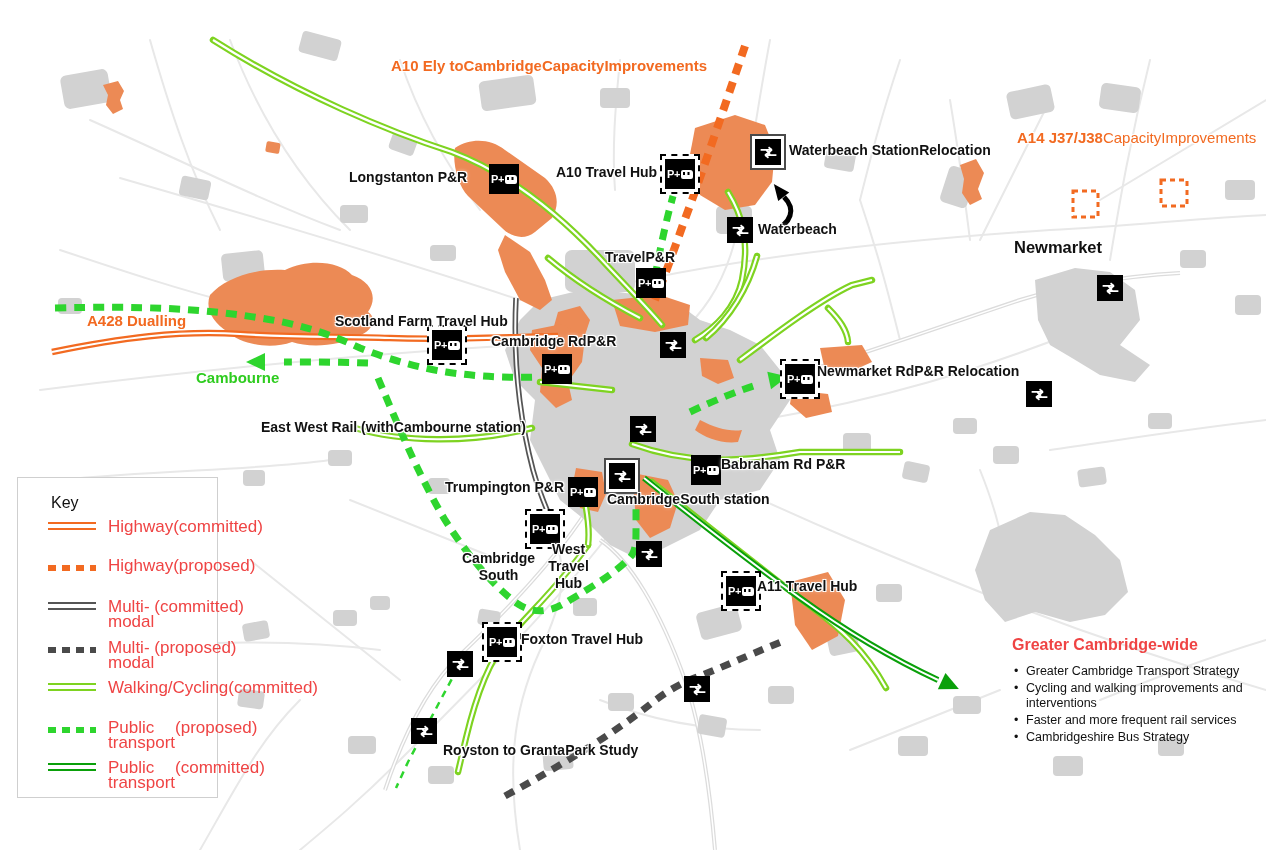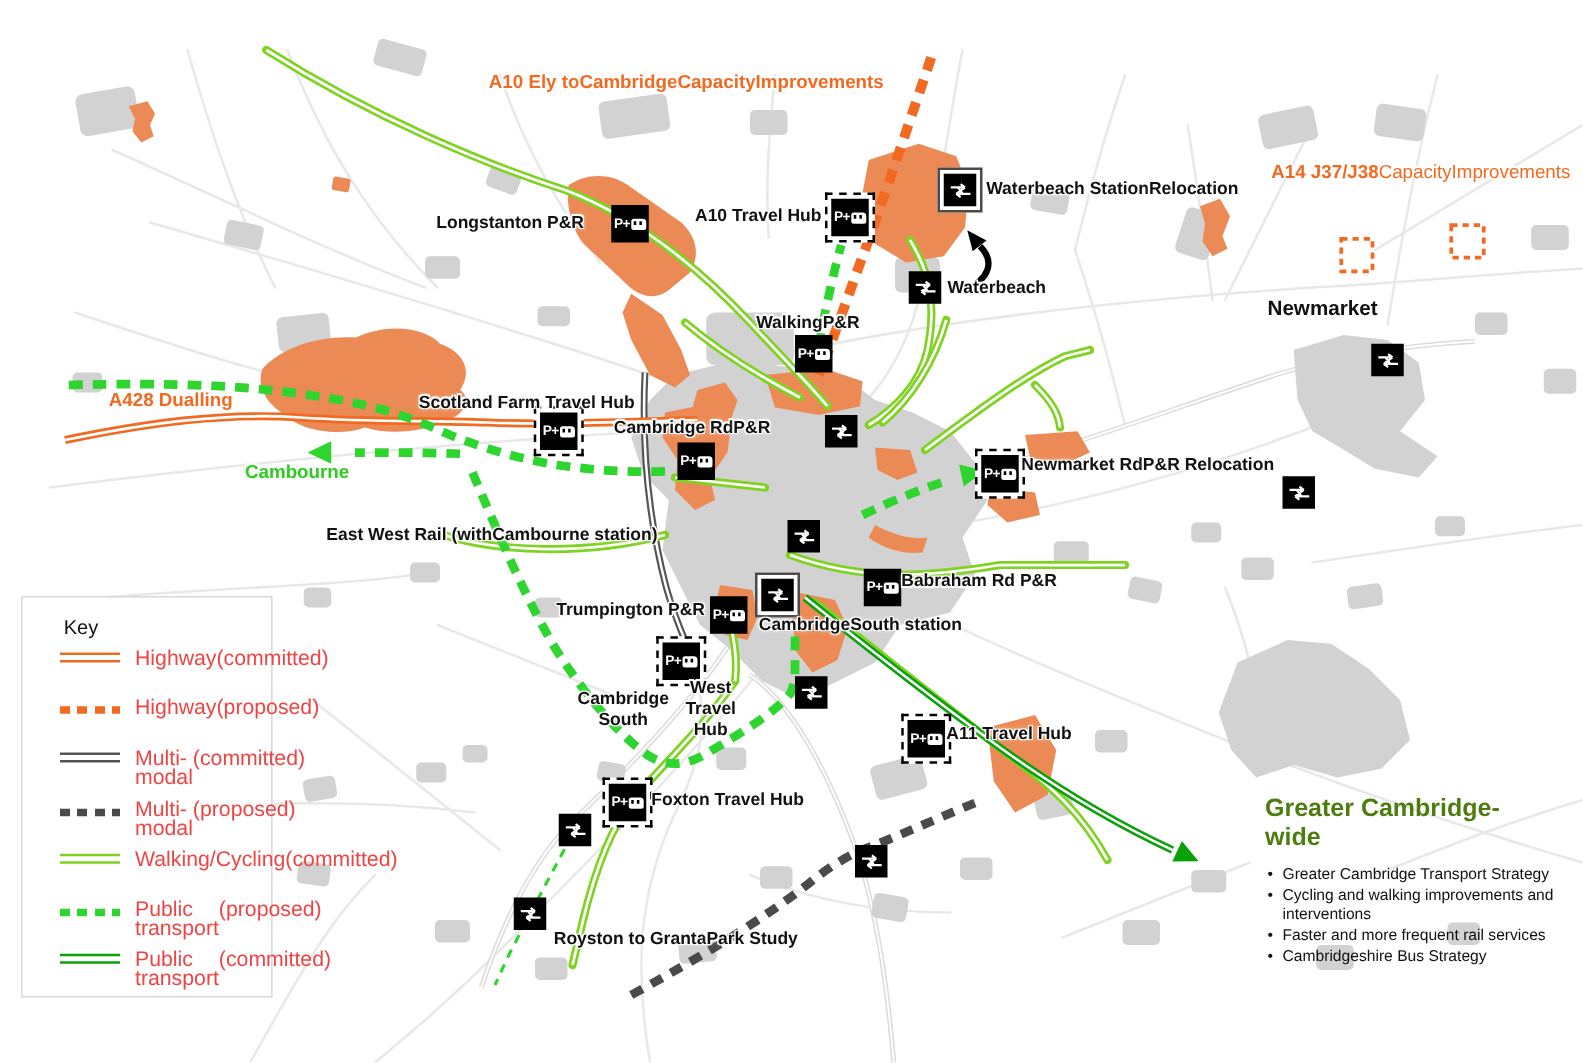--- a/index.html
+++ b/index.html
@@ -61,21 +61,21 @@
   .sw.mg{border-color:var(--mgray)}
   .sw.lg{border-color:var(--lgreen)}
   .sw.gn{border-color:var(--dgreen)}
   .sw.d-or{background:repeating-linear-gradient(90deg,var(--orange) 0 8px,transparent 8px 14px)}
   .sw.d-mg{background:repeating-linear-gradient(90deg,#4A4A4A 0 8px,transparent 8px 14px)}
   .sw.d-gn{background:repeating-linear-gradient(90deg,var(--pgreen) 0 8px,transparent 8px 14px)}
   .ktext{font-size:17px;line-height:14.5px;color:#ef4444;display:flex;flex-direction:row;margin-top:-2px}
 
   
   .notes{position:absolute;left:1012px;top:636px;width:232px}
-  .notes-title{font-weight:bold;font-size:20px;color:#4d7c0f;margin-bottom:10px}
+  .notes-title{font-weight:bold;font-size:16px;color:#ef4444;margin-bottom:10px}
   .notes ul{list-style:none}
   .notes li{position:relative;font-size:12.5px;line-height:15px;color:#111;padding-left:14px;margin-bottom:2px}
   .notes li::before{content:"•";position:absolute;left:2px}
 </style>
 </head>
 <body>
 
 <div class="stage">
 
 <svg class="map" width="1266" height="850" viewBox="0 0 1266 850">
@@ -456,21 +456,21 @@
 <div class="lbl town" style="left:1014px;top:239px">
   <span>Newmarket</span>
 </div>
 <div class="lbl" style="left:349px;top:169px">
   <span>Longstanton P&amp;R</span>
 </div>
 <div class="lbl" style="left:556px;top:164px">
   <span>A10 Travel Hub</span>
 </div>
 <div class="lbl" style="left:605px;top:249px">
-  <span>Walking</span>
+  <span>Travel</span>
   <span>P&amp;R</span>
 </div>
 <div class="lbl orange big" style="left:87px;top:312px">
   <span>A428 Dualling</span>
 </div>
 <div class="lbl green big" style="left:196px;top:369px">
   <span>Cambourne</span>
 </div>
 <div class="lbl" style="left:335px;top:313px">
   <span>Scotland Farm Travel Hub</span>

